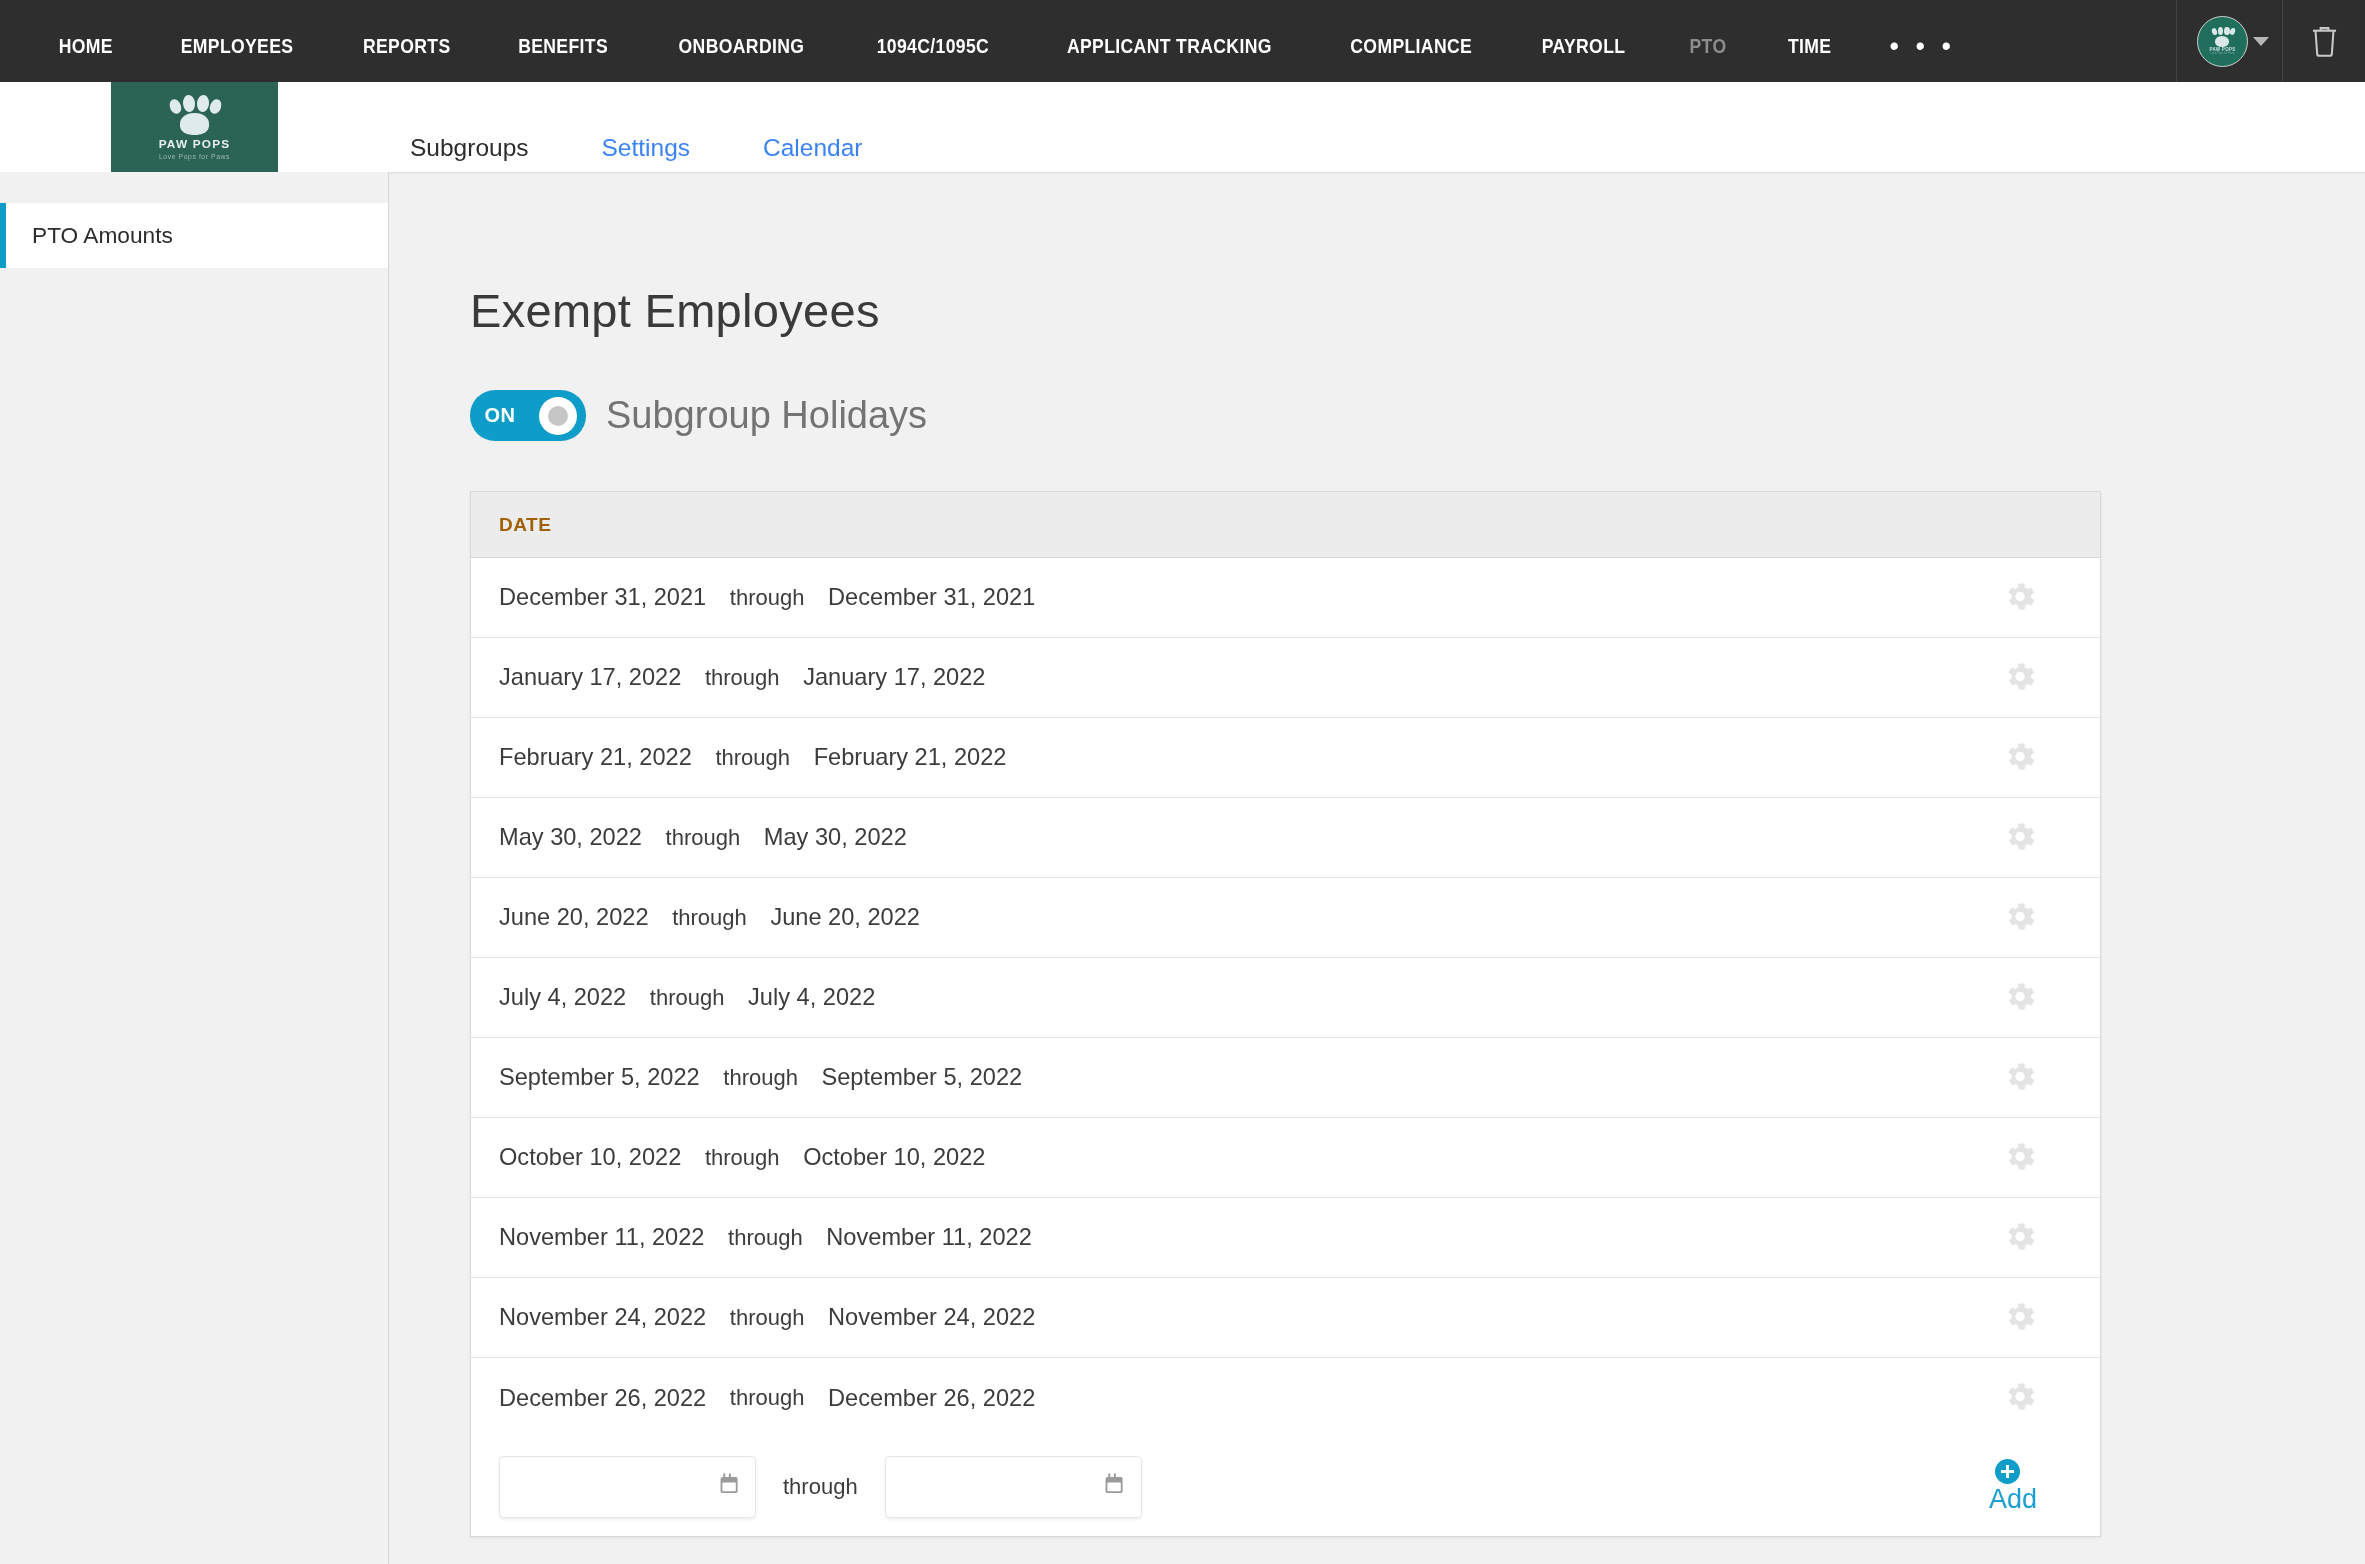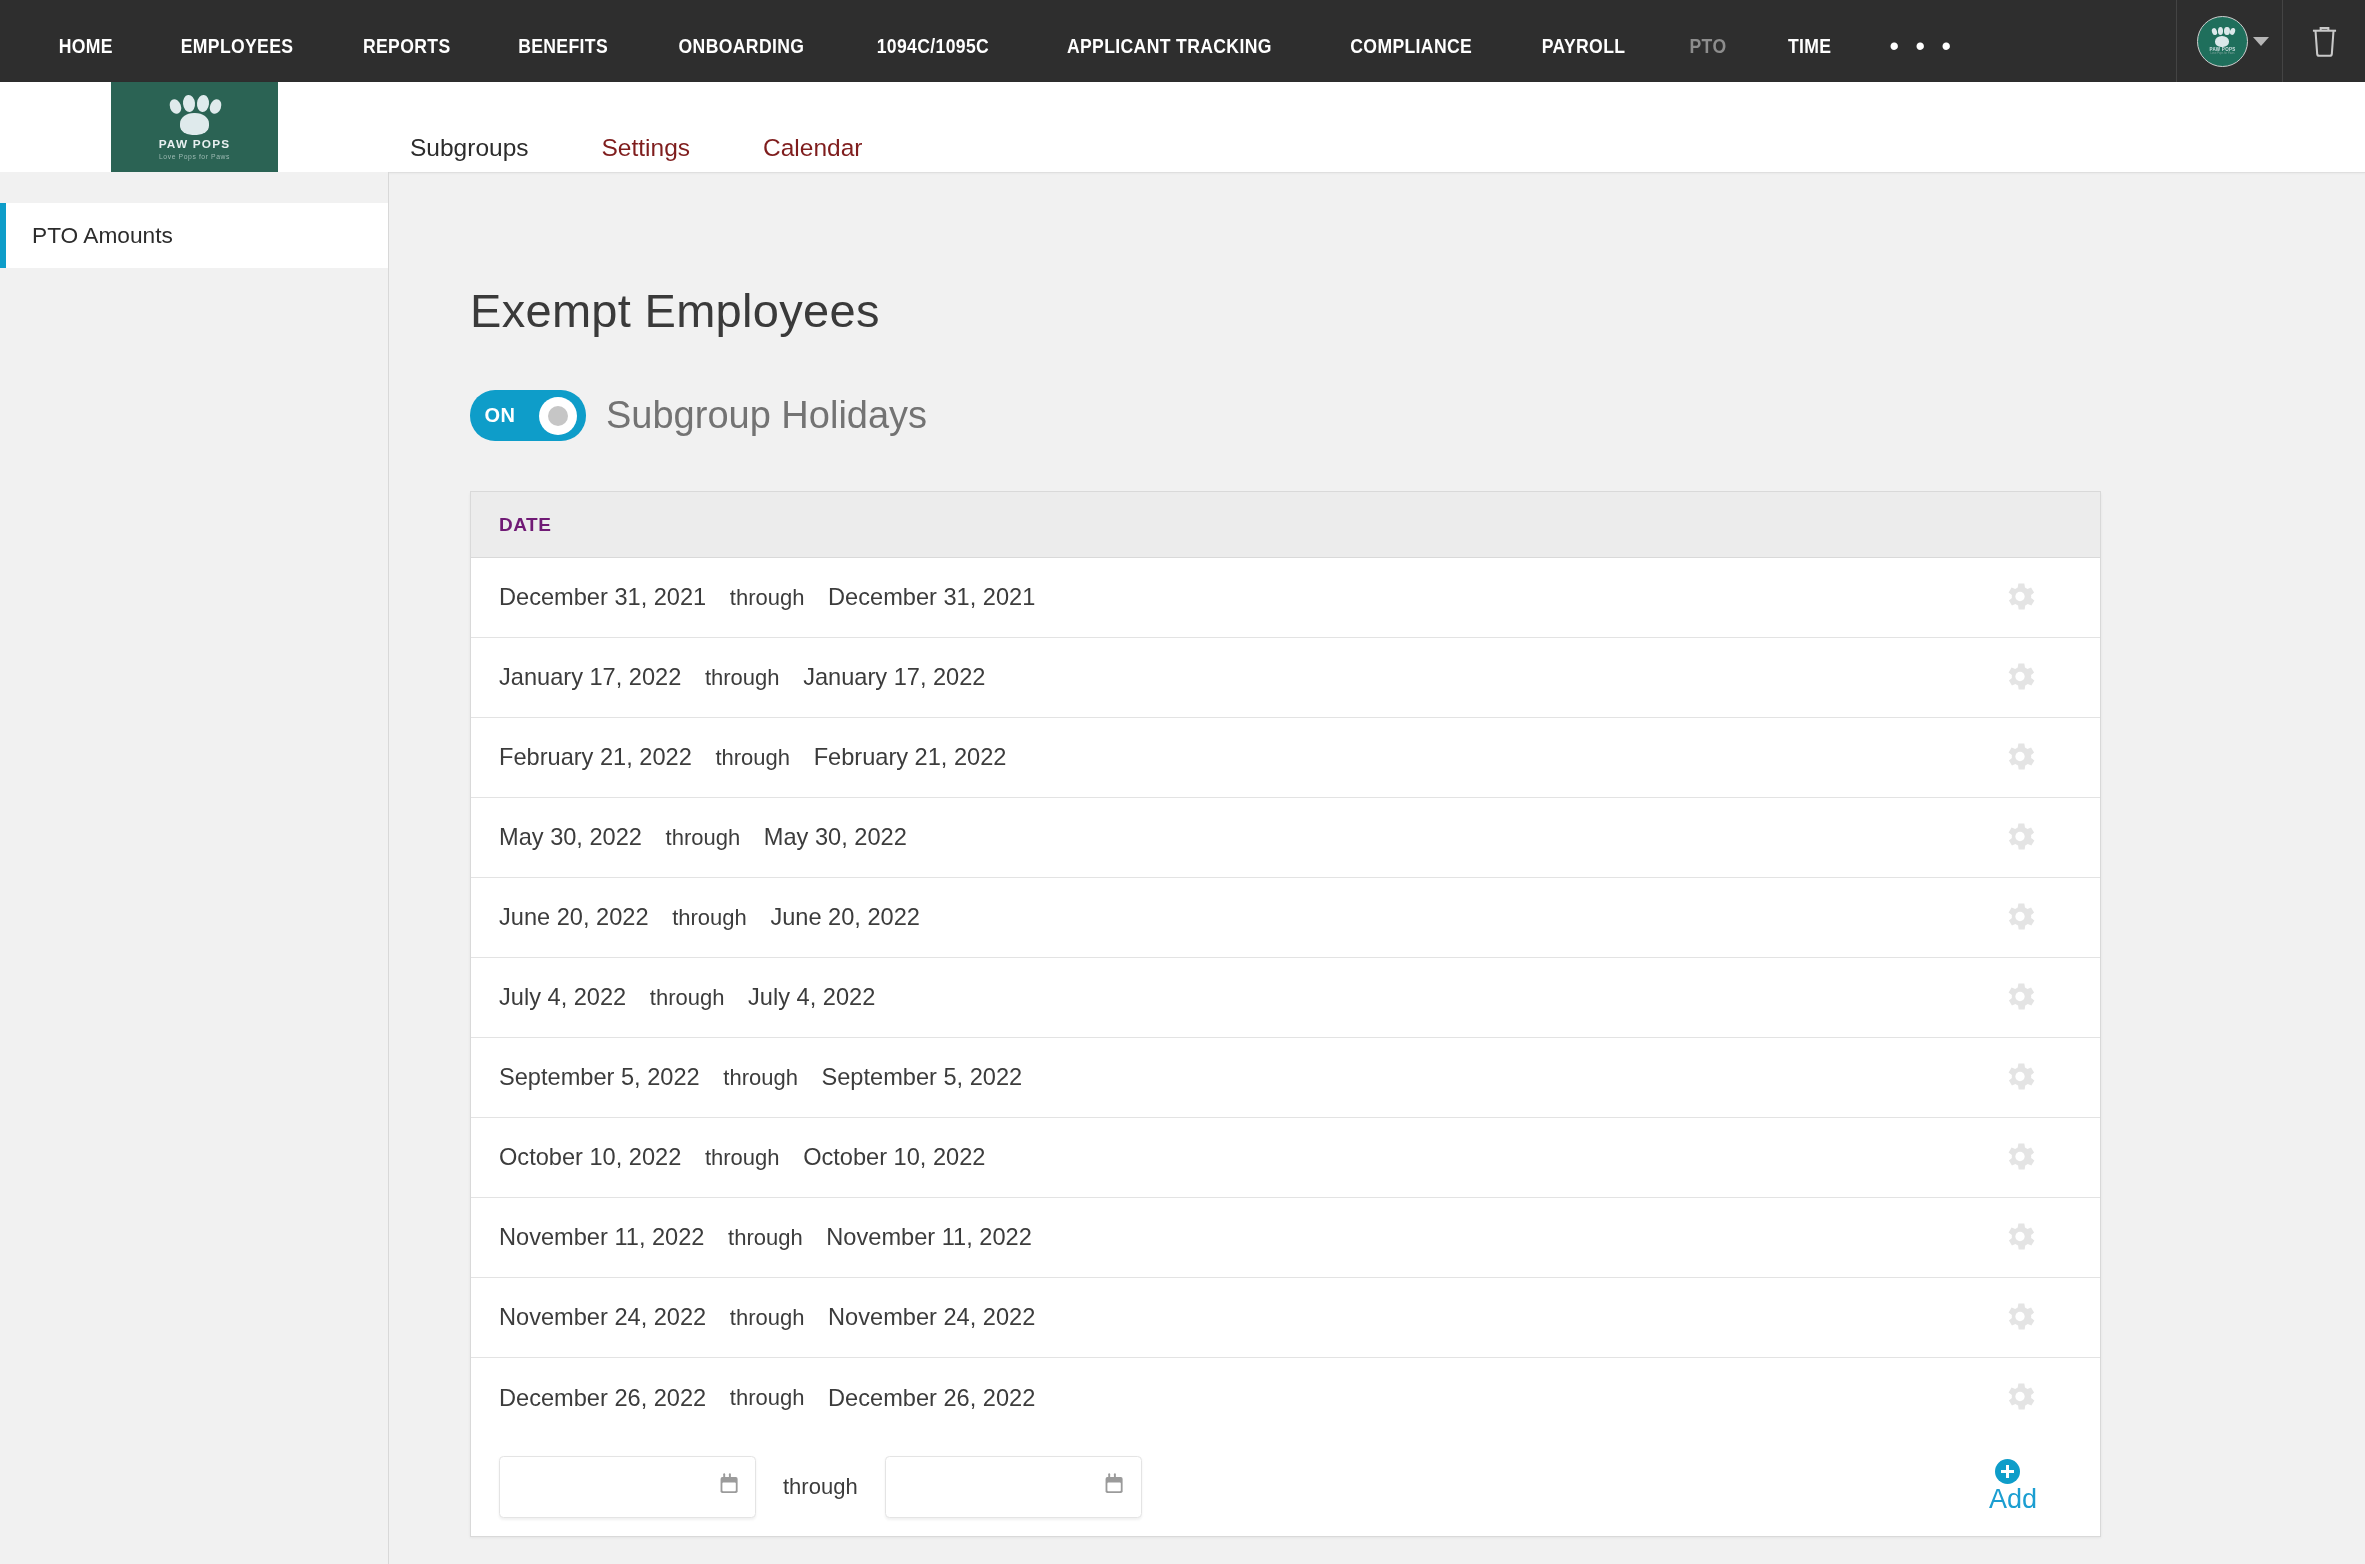--- a/index.html
+++ b/index.html
@@ -93,21 +93,21 @@
   .logo-tile .paw i.t1 { width: 11px; height: 15.4px; left: 3.6px;  top: 4.5px;  transform: rotate(-20deg); }
   .logo-tile .paw i.t2 { width: 11.8px; height: 17px; left: 16.3px; top: 0px;  transform: rotate(-6deg); }
   .logo-tile .paw i.t3 { width: 11.8px; height: 17px; left: 30px; top: 0px;  transform: rotate(6deg); }
   .logo-tile .paw i.t4 { width: 11px; height: 15.4px; left: 43px; top: 4.5px;  transform: rotate(20deg); }
   .logo-tile .paw i.pad { width: 29px; height: 22px; left: 13.6px; top: 18px; border-radius: 48% 48% 42% 42%; }
   .logo-name { color: #e8f0f1; font-size: 11.8px; font-weight: bold; letter-spacing: 1.2px; margin-top: 2.7px; }
   .logo-tag  { color: #9dbab3; font-size: 6.8px; letter-spacing: 0.6px; margin-top: 1.8px; }
 
   .tabs { position: absolute; left: 410px; top: 0; height: 91px; display: flex; align-items: center; }
   .tab {
-    font-size: 24.5px; color: #7f1d1d; padding: 0 0 0 0;
+    font-size: 24.5px; color: #3b82f6; padding: 0 0 0 0;
     margin-right: 73px; cursor: pointer; line-height: 1;
     position: relative; padding-top: 42px;
   }
   .tab.active { color: #2c2c2c; }
   .tab.active:after {
     content: ""; position: absolute; left: -5.4px; right: -5.4px; bottom: -29px;
     height: 4.5px; background: #0e9dc9;
   }
 
   
@@ -173,21 +173,21 @@
     background: #ffffff;
     border: 0.9px solid #d9d9d9;
     box-shadow: 0 1.8px 2.7px rgba(0,0,0,0.06);
   }
   .thead {
     height: 66px; background: #ececec;
     border-bottom: 0.9px solid #d9d9d9;
     display: flex; align-items: center;
   }
   .th {
-    font-size: 19px; font-weight: bold; color: #701a75;
+    font-size: 19px; font-weight: bold; color: #a16207;
     letter-spacing: 0.5px; padding-left: 28px;
   }
   .row {
     height: 80px; display: flex; align-items: center;
     border-bottom: 0.9px solid #e3e3e3;
     position: relative;
   }
   .row:last-child { border-bottom: none; }
   .cell-date {
     font-size: 23.6px; color: #3c3c3c; padding-left: 28px; font-weight: 300;

